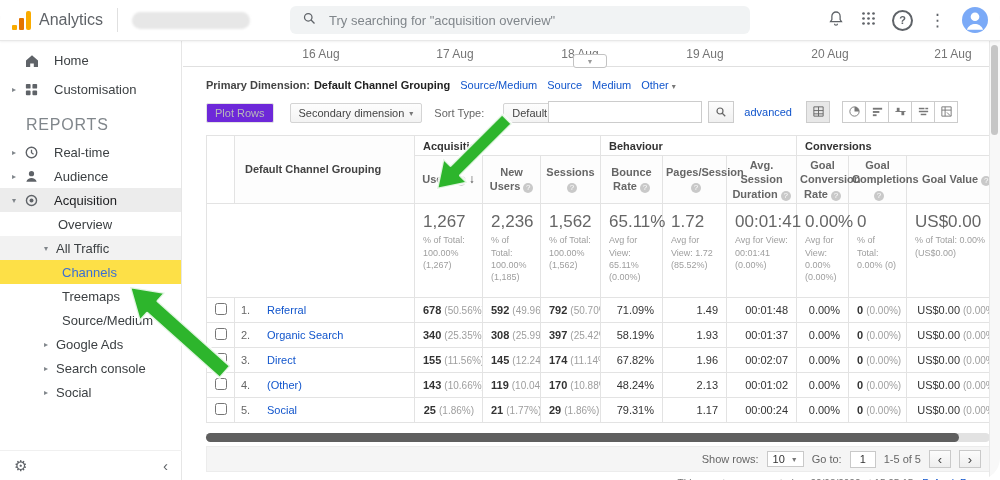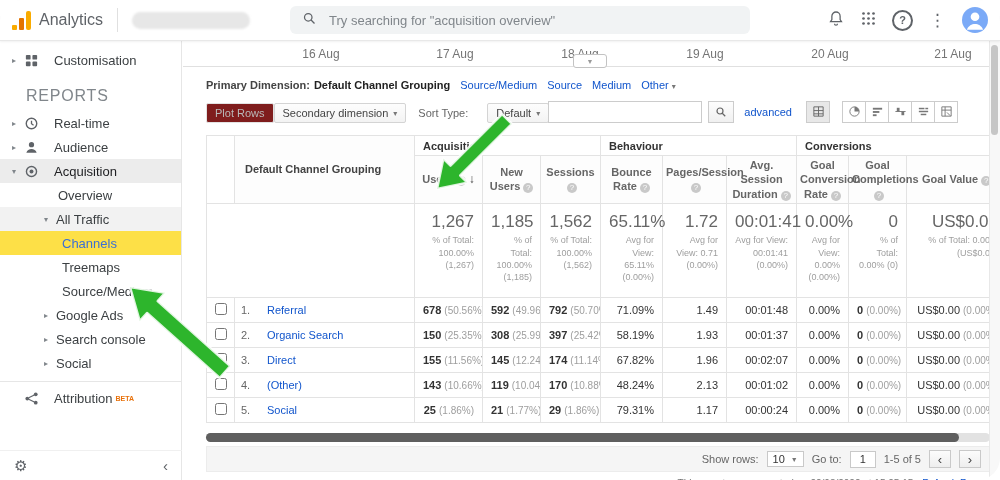--- a/index.html
+++ b/index.html
@@ -54,21 +54,21 @@
   .tl-date{position:absolute;top:7px;width:44px;text-align:center;font-size:12px;color:#757575;}
   .tl-handle{position:absolute;left:390px;top:14px;width:32px;height:12px;background:#fff;border:1px solid #c3c3c3;
              border-radius:3px;display:flex;align-items:center;justify-content:center;font-size:7px;color:#9a9a9a;cursor:grab;}
   .pdim{display:flex;align-items:center;margin:12px 0 0 23px;font-size:11px;gap:10px;}
   .pdim .plabel{font-weight:bold;color:#444;margin-right:-6px;}
   .pdim .sel{font-weight:bold;color:#222;}
   .pdim a{color:#1155cc;text-decoration:none;cursor:pointer;}
   .toolbar{position:relative;display:flex;align-items:center;margin:10px 0 0 23px;height:24px;font-size:11px;}
   .btn{display:inline-flex;align-items:center;gap:5px;font-size:11px;color:#444;background:linear-gradient(#fdfdfd,#f3f3f3);
        border:1px solid #d4d4d4;border-radius:2px;padding:3px 8px;cursor:pointer;white-space:nowrap;}
-  .btn.disabled{color:#b9b9b9;background:#7f1d1d;border-color:#e3e3e3;cursor:default;}
+  .btn.disabled{color:#b9b9b9;background:#6d28d9;border-color:#e3e3e3;cursor:default;}
   .caret{font-size:8px;color:#777;}
   .sortlab{color:#666;margin:0 19px 0 12px;}
   .tb-right2{position:absolute;right:32px;top:0;display:flex;align-items:center;gap:6px;}
   .tsearch{width:140px;height:18px;border:1px solid #ccc;font-size:11px;padding:1px 6px;outline:none;
            font-family:"Liberation Sans",sans-serif;color:#333;}
   .magbtn{width:26px;height:22px;border:1px solid #ccc;background:linear-gradient(#fdfdfd,#f0f0f0);display:flex;
           align-items:center;justify-content:center;cursor:pointer;box-sizing:border-box;}
   .advlink{color:#1155cc;text-decoration:none;margin:0 8px 0 4px;cursor:pointer;}
   .vbtn{width:24px;height:22px;border:1px solid #ccc;background:#fff;display:flex;align-items:center;
         justify-content:center;cursor:pointer;box-sizing:border-box;}
@@ -79,21 +79,21 @@
   .clip{width:784px;margin:10px 0 0 23px;overflow:hidden;}
   table.rep{border-collapse:collapse;table-layout:fixed;width:800px;font-size:11px;color:#333;}
   table.rep th,table.rep td{border:1px solid #e3e3e3;box-sizing:border-box;}
   .gh{height:20px;font-weight:bold;color:#333;text-align:left;padding:0 8px;background:#fff;font-size:11px;}
   .chh{font-weight:bold;color:#444;text-align:left;padding-left:10px;background:#fdfdfd;}
   .mh{height:44px;font-weight:bold;color:#666;text-align:center;padding:2px 3px;background:#fdfdfd;
       vertical-align:middle;line-height:1.3;cursor:pointer;}
   .q{display:inline-block;width:10px;height:10px;border-radius:50%;background:#c9c9c9;color:#fff;font-size:8px;
      line-height:10px;text-align:center;margin-left:3px;font-weight:normal;}
   .sortar{color:#444;font-size:12px;margin-left:3px;font-weight:normal;}
-  .trow td{text-align:right;vertical-align:top;padding:8px 8px 14px;}
+  .trow td{vertical-align:top;padding:8px 8px 14px;}
   .tot-v{font-size:17px;color:#666;line-height:1.15;}
   .tot-n{font-size:9px;color:#9e9e9e;margin-top:3px;line-height:1.35;}
   .drow td{height:24px;padding:2px 8px;}
   .cbcell{text-align:center;padding:2px 0!important;}
   .cbcell input{width:12px;height:12px;margin:0;cursor:pointer;}
   .chcell{display:flex;align-items:center;gap:10px;border:none!important;height:20px;}
   td.chtd{padding:2px 6px;}
   .rn{color:#666;width:16px;}
   .chlink{color:#1155cc;text-decoration:none;cursor:pointer;white-space:nowrap;}
   .m{text-align:right;white-space:nowrap;overflow:hidden;}
@@ -165,20 +165,29 @@
           <svg viewBox="0 0 24 24" width="26" height="26">
             <circle cx="12" cy="9" r="4" fill="#fff"></circle>
             <path d="M4.5 21c1.5-3.6 4.5-5.2 7.5-5.2s6 1.6 7.5 5.2z" fill="#fff"></path>
           </svg>
         </span>
     </div>
   </header>
 
   <nav class="sidebar">
     <div class="s-item">
+      <span class="s-arrow"></span>
+      <span class="s-icon">
+          <svg viewBox="0 0 16 16" width="16">
+            <path d="M8 2.2 14 7.6V14h-4.2v-3.6H6.2V14H2V7.6Z" fill="#5f6368"></path>
+          </svg>
+        </span>
+      <span class="s-label">Home</span>
+    </div>
+    <div class="s-item">
       <span class="s-arrow">▸</span>
       <span class="s-icon">
           <svg viewBox="0 0 16 16" width="15" fill="#5f6368">
             <rect x="2" y="2" width="5" height="5" rx="1"></rect>
             <rect x="9" y="2" width="5" height="5" rx="1"></rect>
             <rect x="2" y="9" width="5" height="5" rx="1"></rect>
             <rect x="9" y="9" width="5" height="5" rx="1"></rect>
           </svg>
         </span>
       <span class="s-label">Customisation</span>
@@ -238,33 +247,20 @@
     </div>
     <div class="s-item r child1a">
       <span class="s-arrow">▸</span>
       <span class="s-label">Search console</span>
     </div>
     <div class="s-item r child1a">
       <span class="s-arrow">▸</span>
       <span class="s-label">Social</span>
     </div>
 
-    <div class="s-item r s-attr">
-      <span class="s-arrow"></span>
-      <span class="s-icon">
-          <svg viewBox="0 0 16 16" width="15">
-            <path d="M5 7.2l6-3M5 8.8l6 3" stroke="#5f6368" stroke-width="1.2" fill="none"></path>
-            <circle cx="3.5" cy="8" r="2" fill="#5f6368"></circle>
-            <circle cx="12.5" cy="3.5" r="2" fill="#5f6368"></circle>
-            <circle cx="12.5" cy="12.5" r="2" fill="#5f6368"></circle>
-          </svg>
-        </span>
-      <span class="s-label">Attribution</span>
-      <span class="beta">BETA</span>
-    </div>
 
     <div class="s-bottom">
       <span class="gear">⚙</span>
       <span class="collapse">‹</span>
     </div>
   </nav>
 
   <main class="main">
 
     <div class="timeline">
@@ -283,21 +279,21 @@
       <a>Source/Medium</a>
       <a>Source</a>
       <a>Medium</a>
       <a><span>Other</span> <span class="caret">▾</span></a>
     </div>
 
     <div class="toolbar">
       <span class="btn disabled">
           <span>Plot Rows</span>
         </span>
-      <span class="btn" style="margin-left:0">
+      <span class="btn" style="margin-left:16px">
         <span>Secondary dimension</span>
           <span class="caret">▾</span>
       </span>
       <span class="sortlab">Sort Type:</span>
       <span class="btn">
         <span>Default</span>
           <span class="caret">▾</span>
       </span>
 
       <div class="tb-right2">
@@ -390,34 +386,34 @@
           </tr>
         </thead>
         <tbody>
           <tr class="trow">
             <td colspan="2"></td>
             <td>
                 <div class="tot-v">1,267</div>
                 <div class="tot-n">% of Total: 100.00% (1,267)</div>
               </td>
             <td>
-                <div class="tot-v">1,185</div>
+                <div class="tot-v">2,236</div>
                 <div class="tot-n">% of Total: 100.00% (1,185)</div>
               </td>
             <td>
                 <div class="tot-v">1,562</div>
                 <div class="tot-n">% of Total: 100.00% (1,562)</div>
               </td>
             <td>
                 <div class="tot-v">65.11%</div>
                 <div class="tot-n">Avg for View: 65.11% (0.00%)</div>
               </td>
             <td>
                 <div class="tot-v">1.72</div>
-                <div class="tot-n">Avg for View: 0.71 (0.00%)</div>
+                <div class="tot-n">Avg for View: 1.72 (85.52%)</div>
               </td>
             <td>
                 <div class="tot-v">00:01:41</div>
                 <div class="tot-n">Avg for View: 00:01:41 (0.00%)</div>
               </td>
             <td>
                 <div class="tot-v">0.00%</div>
                 <div class="tot-n">Avg for View: 0.00% (0.00%)</div>
               </td>
             <td>
@@ -450,21 +446,21 @@
           </tr>
 
           <tr class="drow">
             <td class="cbcell"><input type="checkbox" style=""></td>
             <td class="chtd">
                 <span class="chcell">
                   <span class="rn">2.</span>
                   <a class="chlink">Organic Search</a>
                 </span>
               </td>
-            <td class="m"><span class="vb">150</span><span class="p">(25.35%)</span></td>
+            <td class="m"><span class="vb">340</span><span class="p">(25.35%)</span></td>
             <td class="m"><span class="vb">308</span><span class="p">(25.99%)</span></td>
             <td class="m"><span class="vb">397</span><span class="p">(25.42%)</span></td>
             <td class="m"><span class="v">58.19%</span></td>
             <td class="m"><span class="v">1.93</span></td>
             <td class="m"><span class="v">00:01:37</span></td>
             <td class="m"><span class="v">0.00%</span></td>
             <td class="m"><span class="vb">0</span><span class="p">(0.00%)</span></td>
             <td class="m"><span class="v">US$0.00</span><span class="p">(0.00%)</span></td>
           </tr>
 

